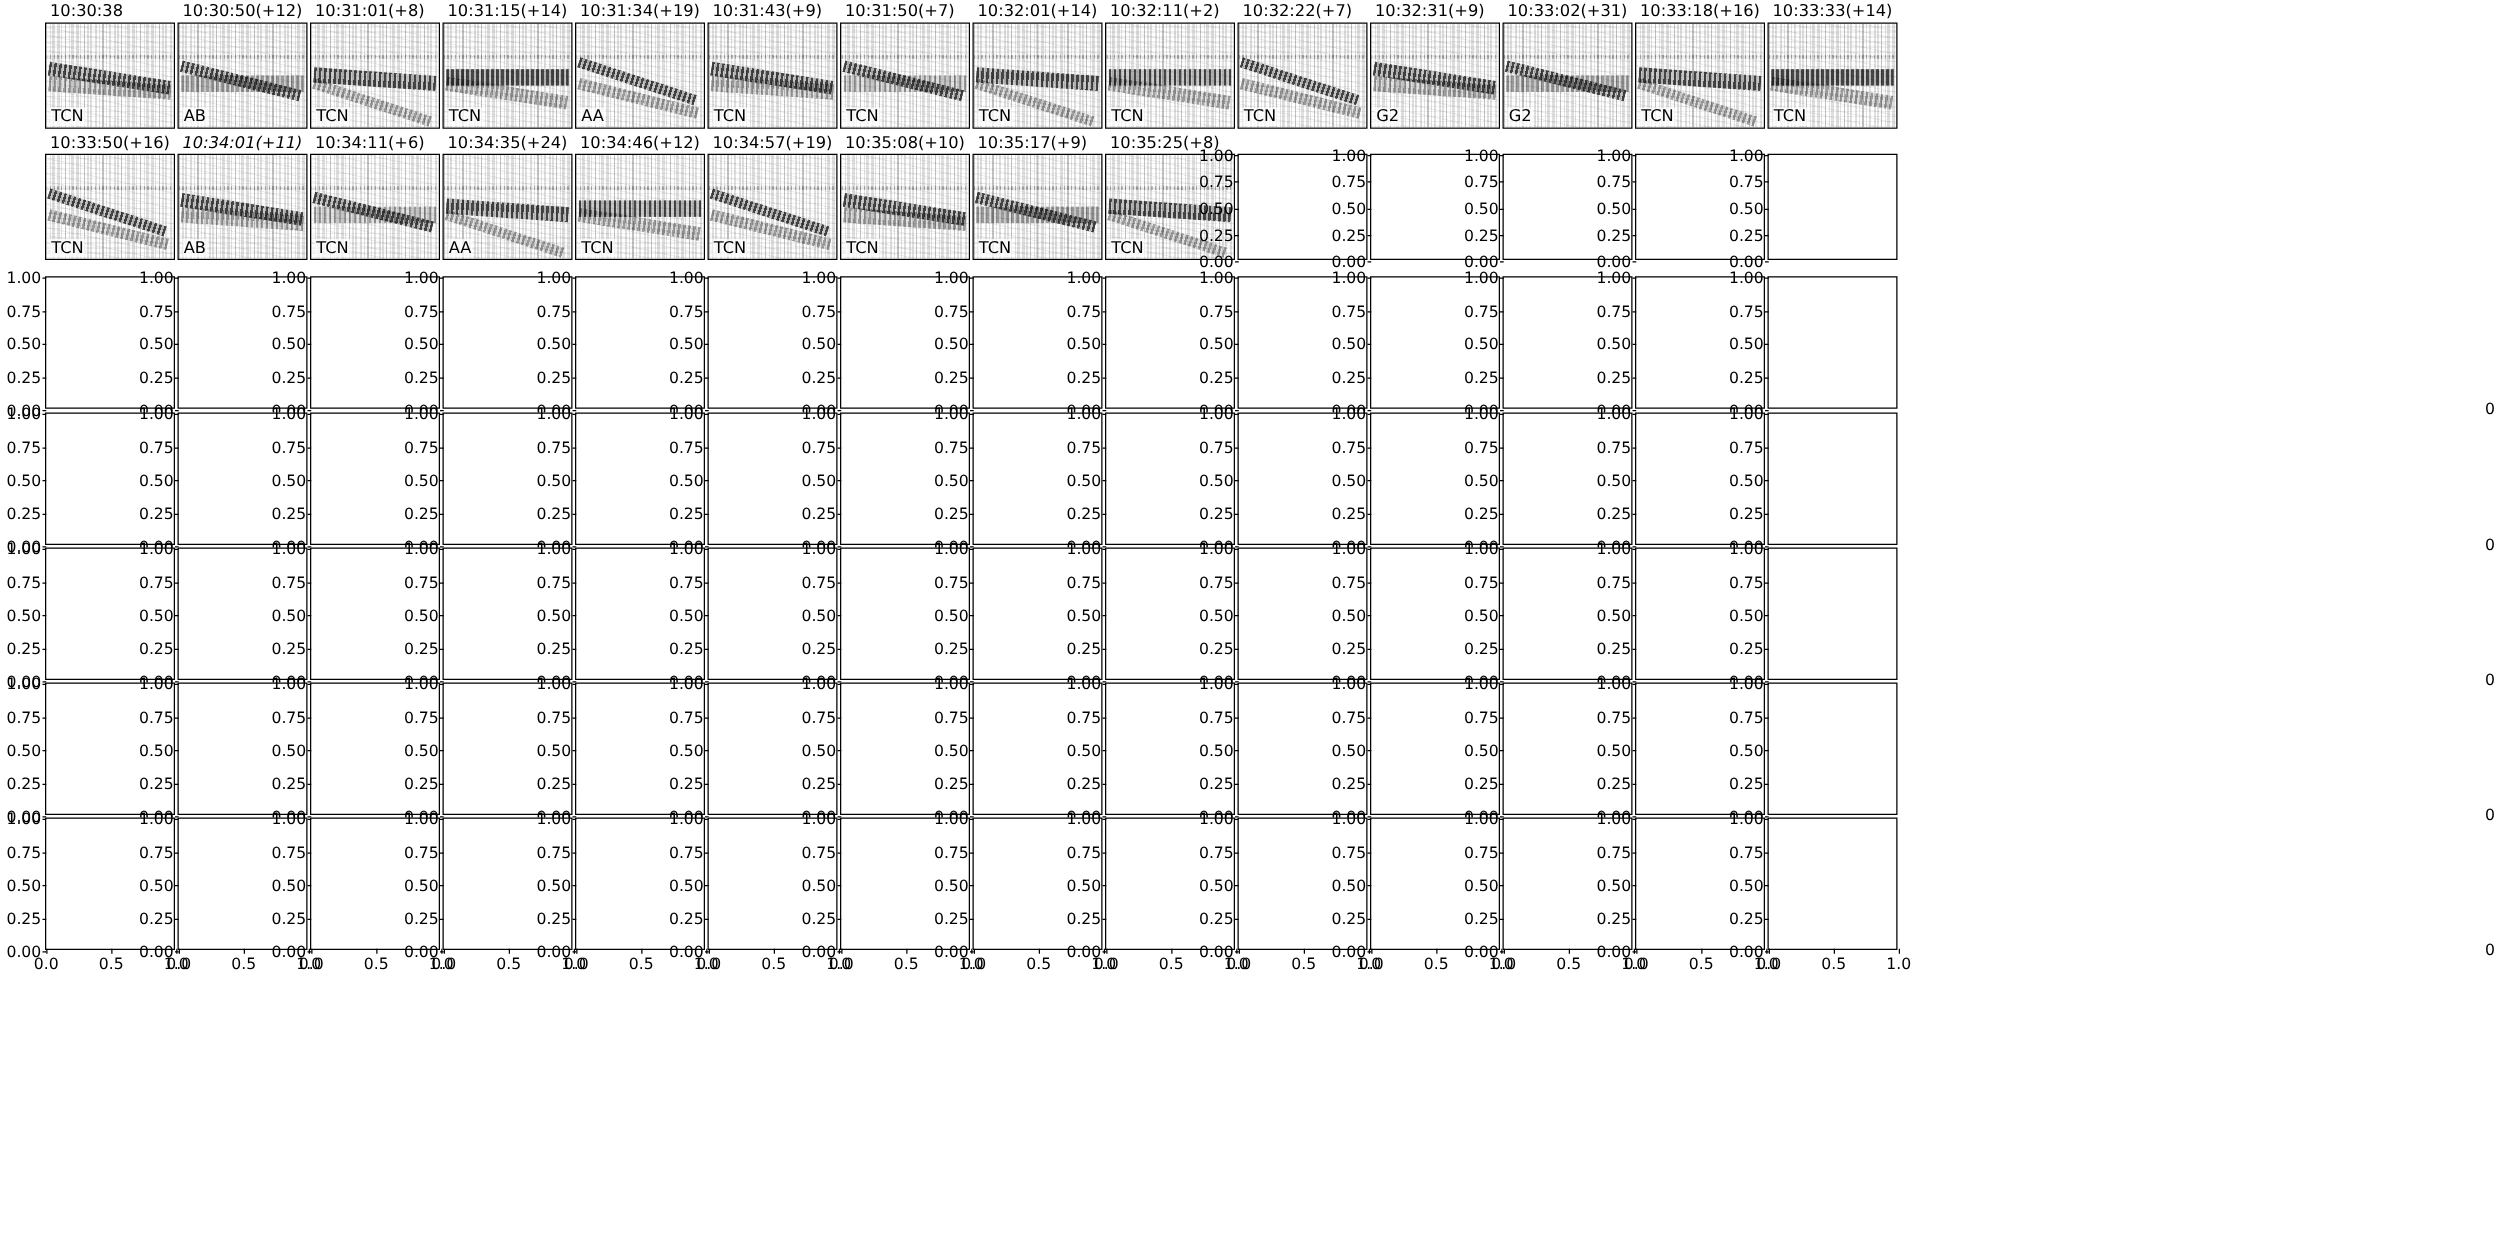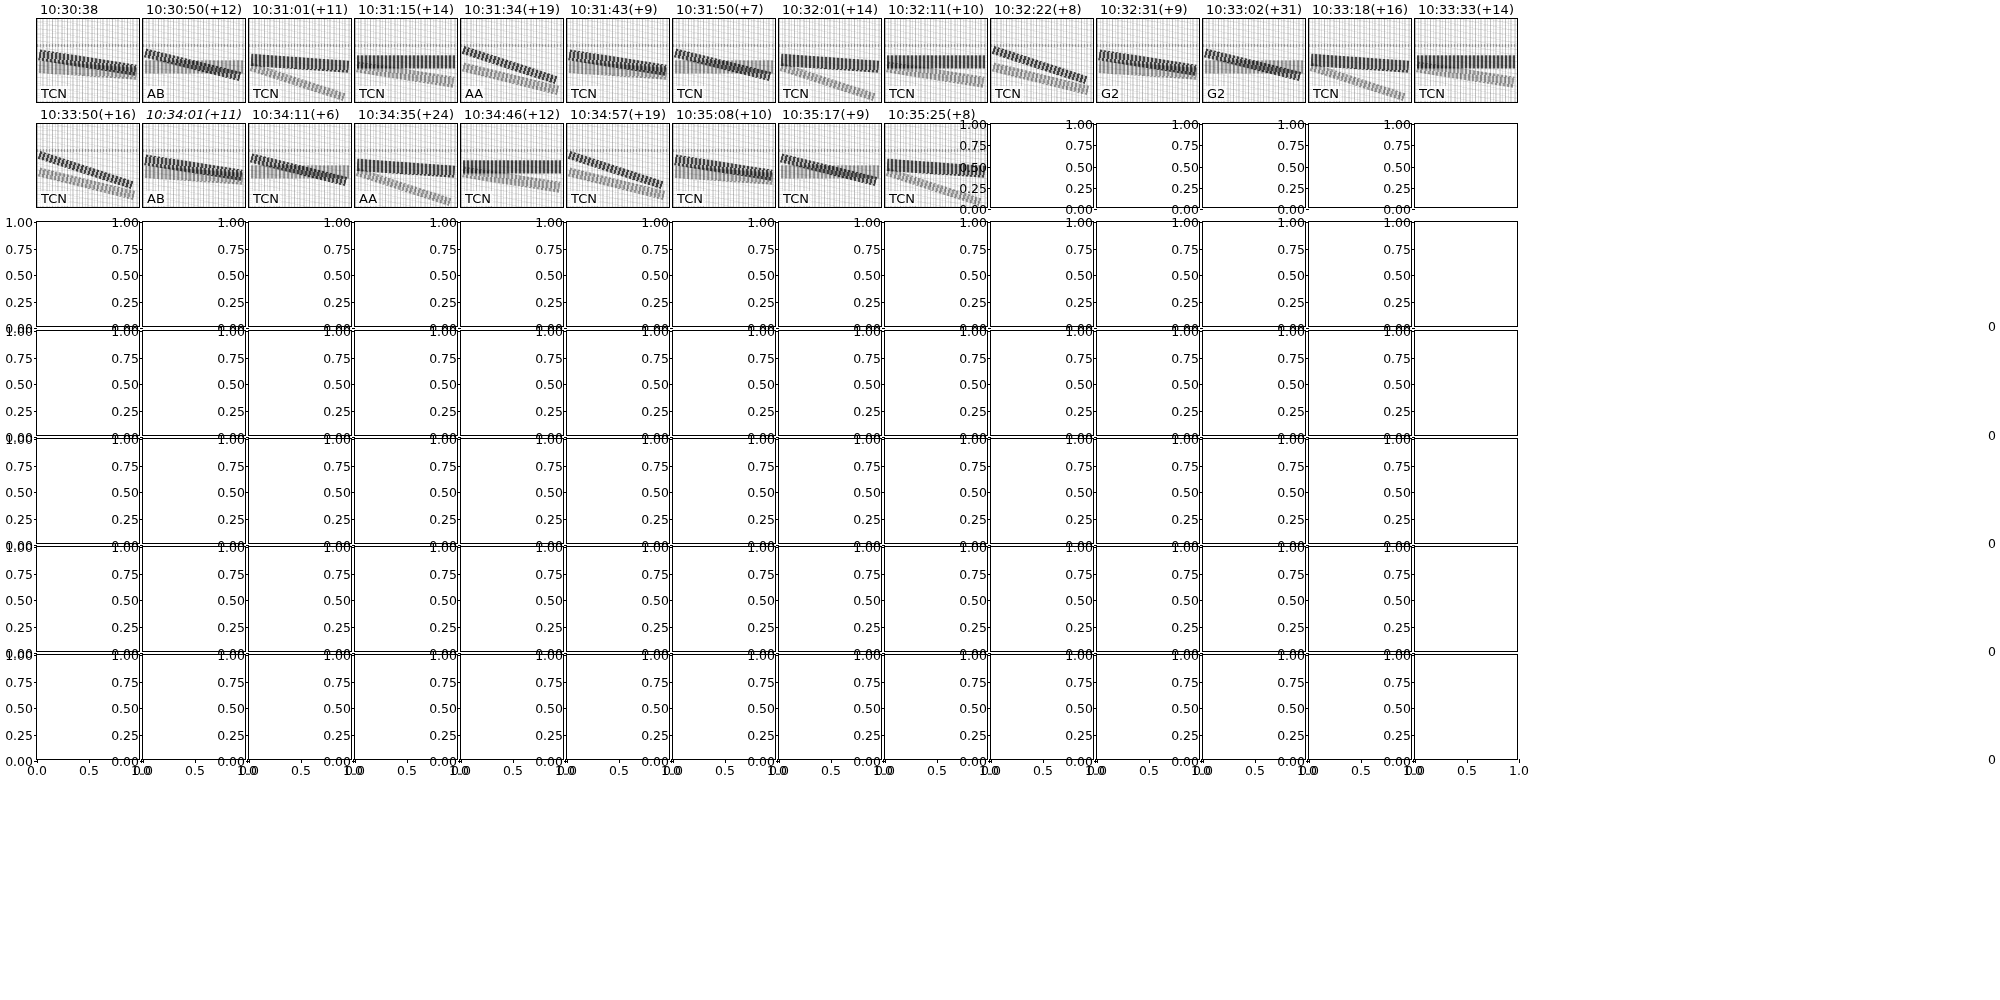--- a/index.html
+++ b/index.html
@@ -126,21 +126,21 @@
     <div class="spec-label" style="left: 40px; top: 86px;">TCN</div>
     <div class="spec-title" style="left: 146px; top: 2px;">10:30:50(+12)</div>
     <div class="spec" style="left: 142px; top: 18px; width: 104px; height: 85px;">
       <div class="noise"></div>
       <div class="noise2"></div>
       <div class="trace t2"></div>
       <div class="trace t4" style="opacity: 0.45; top: 44%;"></div>
       <div class="band" style="top: 30%; height: 3px; opacity: 0.5;"></div>
     </div>
     <div class="spec-label" style="left: 146px; top: 86px;">AB</div>
-    <div class="spec-title" style="left: 252px; top: 2px;">10:31:01(+11)</div>
+    <div class="spec-title" style="left: 252px; top: 2px;">10:31:01(+8)</div>
     <div class="spec" style="left: 248px; top: 18px; width: 104px; height: 85px;">
       <div class="noise"></div>
       <div class="noise2"></div>
       <div class="trace t3"></div>
       <div class="trace t5" style="opacity: 0.45; top: 44%;"></div>
       <div class="band" style="top: 30%; height: 3px; opacity: 0.5;"></div>
     </div>
     <div class="spec-label" style="left: 252px; top: 86px;">TCN</div>
     <div class="spec-title" style="left: 358px; top: 2px;">10:31:15(+14)</div>
     <div class="spec" style="left: 354px; top: 18px; width: 104px; height: 85px;">
@@ -180,30 +180,30 @@
     <div class="spec-label" style="left: 676px; top: 86px;">TCN</div>
     <div class="spec-title" style="left: 782px; top: 2px;">10:32:01(+14)</div>
     <div class="spec" style="left: 778px; top: 18px; width: 104px; height: 85px;">
       <div class="noise"></div>
       <div class="noise2"></div>
       <div class="trace t3"></div>
       <div class="trace t5" style="opacity: 0.45; top: 44%;"></div>
       <div class="band" style="top: 30%; height: 3px; opacity: 0.5;"></div>
     </div>
     <div class="spec-label" style="left: 782px; top: 86px;">TCN</div>
-    <div class="spec-title" style="left: 888px; top: 2px;">10:32:11(+10)</div>
+    <div class="spec-title" style="left: 888px; top: 2px;">10:32:11(+2)</div>
     <div class="spec" style="left: 884px; top: 18px; width: 104px; height: 85px;">
       <div class="noise"></div>
       <div class="noise2"></div>
       <div class="trace t4"></div>
       <div class="trace t1" style="opacity: 0.45; top: 44%;"></div>
       <div class="band" style="top: 30%; height: 3px; opacity: 0.5;"></div>
     </div>
     <div class="spec-label" style="left: 888px; top: 86px;">TCN</div>
-    <div class="spec-title" style="left: 994px; top: 2px;">10:32:22(+8)</div>
+    <div class="spec-title" style="left: 994px; top: 2px;">10:32:22(+7)</div>
     <div class="spec" style="left: 990px; top: 18px; width: 104px; height: 85px;">
       <div class="noise"></div>
       <div class="noise2"></div>
       <div class="trace t5"></div>
       <div class="trace t2" style="opacity: 0.45; top: 44%;"></div>
       <div class="band" style="top: 30%; height: 3px; opacity: 0.5;"></div>
     </div>
     <div class="spec-label" style="left: 994px; top: 86px;">TCN</div>
     <div class="spec-title" style="left: 1100px; top: 2px;">10:32:31(+9)</div>
     <div class="spec" style="left: 1096px; top: 18px; width: 104px; height: 85px;">

